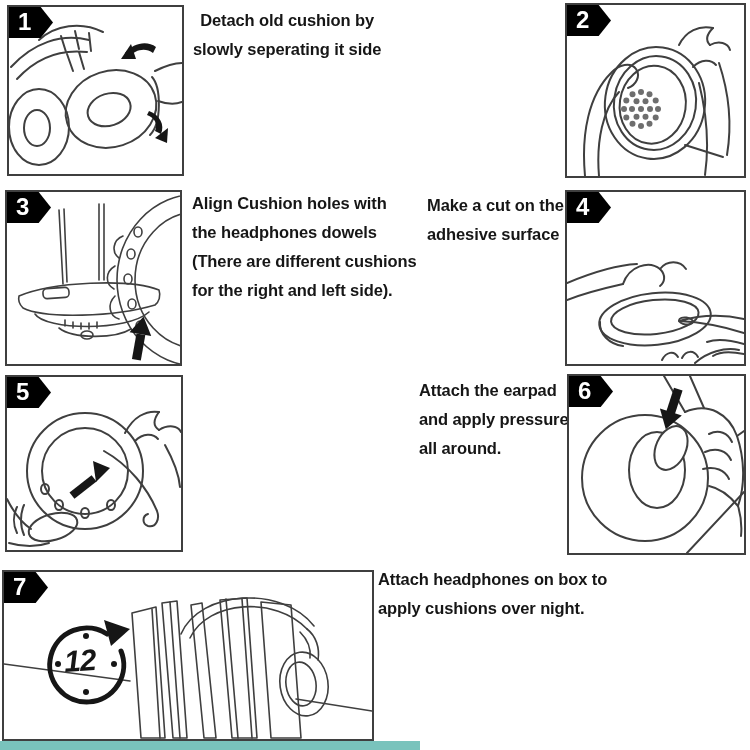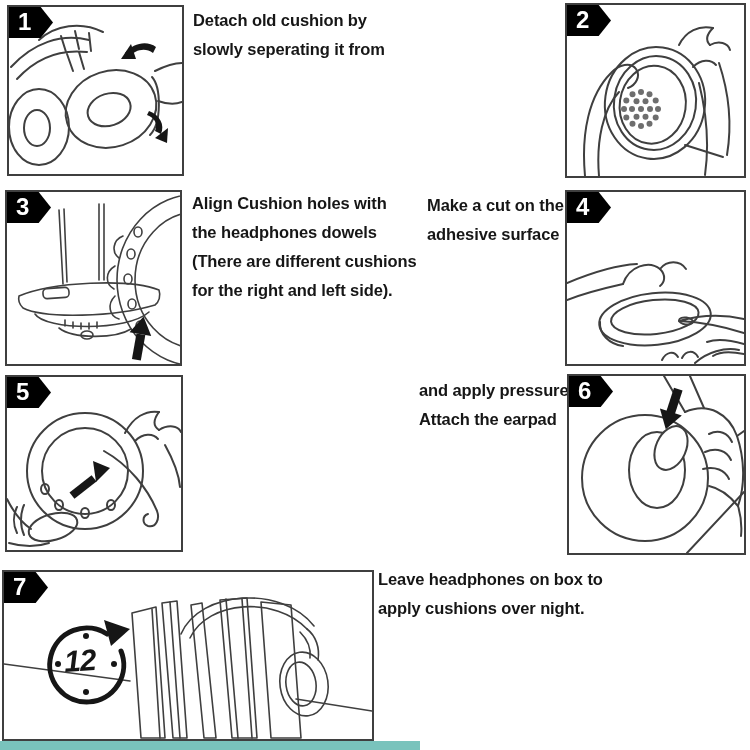--- a/index.html
+++ b/index.html
@@ -64,23 +64,23 @@
         <path d="M116,46 C124,36 138,33 147,40 L144,46 C136,40 126,43 120,50 Z"></path>
         <polygon points="112,52 122,37 127,52"></polygon>
       </g>
       <g class="solid">
         <path d="M140,104 C151,108 156,118 152,127 L146,124 C149,117 146,111 138,108 Z"></path>
         <polygon points="146,131 159,121 158,136"></polygon>
       </g>
     </svg>
   </div>
 
-  <div class="caption" style="left:193px;top:6px;">
+  <div class="caption" style="left:193px;top:6px;text-align:center;">
     <div class="cl">Detach old cushion by</div>
-    <div class="cl">slowly seperating it from</div>
+    <div class="cl">slowly seperating it side</div>
   </div>
 
 
   <div class="panel" style="left:565px;top:3px;width:181px;height:175px;">
     <div class="badge">
         <span>2</span>
       </div>
     <svg width="177" height="171" viewBox="0 0 177 171">
       <g class="ln">
         <g transform="rotate(8 88 98)">
@@ -224,22 +224,23 @@
       </g>
       <g class="solid">
         <rect x="62" y="106" width="28" height="8" transform="rotate(-38 76 110)"></rect>
         <polygon points="86,84 103,91 89,105"></polygon>
       </g>
     </svg>
   </div>
 
 
   <div class="caption" style="left:419px;top:376px;">
+    <div class="cl">Attach the earpad</div>
     <div class="cl">and apply pressure</div>
-    <div class="cl">Attach the earpad</div>
+    <div class="cl">all around.</div>
   </div>
 
   <div class="panel" style="left:567px;top:374px;width:179px;height:181px;">
     <div class="badge">
         <span>6</span>
       </div>
     <svg width="175" height="177" viewBox="0 0 175 177">
       <g class="ln">
         <circle cx="76" cy="102" r="63"></circle>
         <ellipse cx="88" cy="94" rx="28" ry="38"></ellipse>
@@ -293,19 +294,19 @@
           <circle cx="110" cy="92" r="3" fill="#161616"></circle>
         <circle cx="82" cy="120" r="3" fill="#161616"></circle>
           <circle cx="54" cy="92" r="3" fill="#161616"></circle>
         <polygon points="100,48 126,57 107,74" fill="#161616"></polygon>
       </g>
     </svg>
     <div class="clock-label" style="left:60px;top:72px;">12</div>
   </div>
 
   <div class="caption" style="left:378px;top:565px;">
-    <div class="cl">Leave headphones on box to</div>
+    <div class="cl">Attach headphones on box to</div>
     <div class="cl">apply cushions over night.</div>
   </div>
 
   <div class="accent-bar" style="left:0;top:741px;width:420px;height:9px;"></div>
 
 </div>
 
 </body></html>

